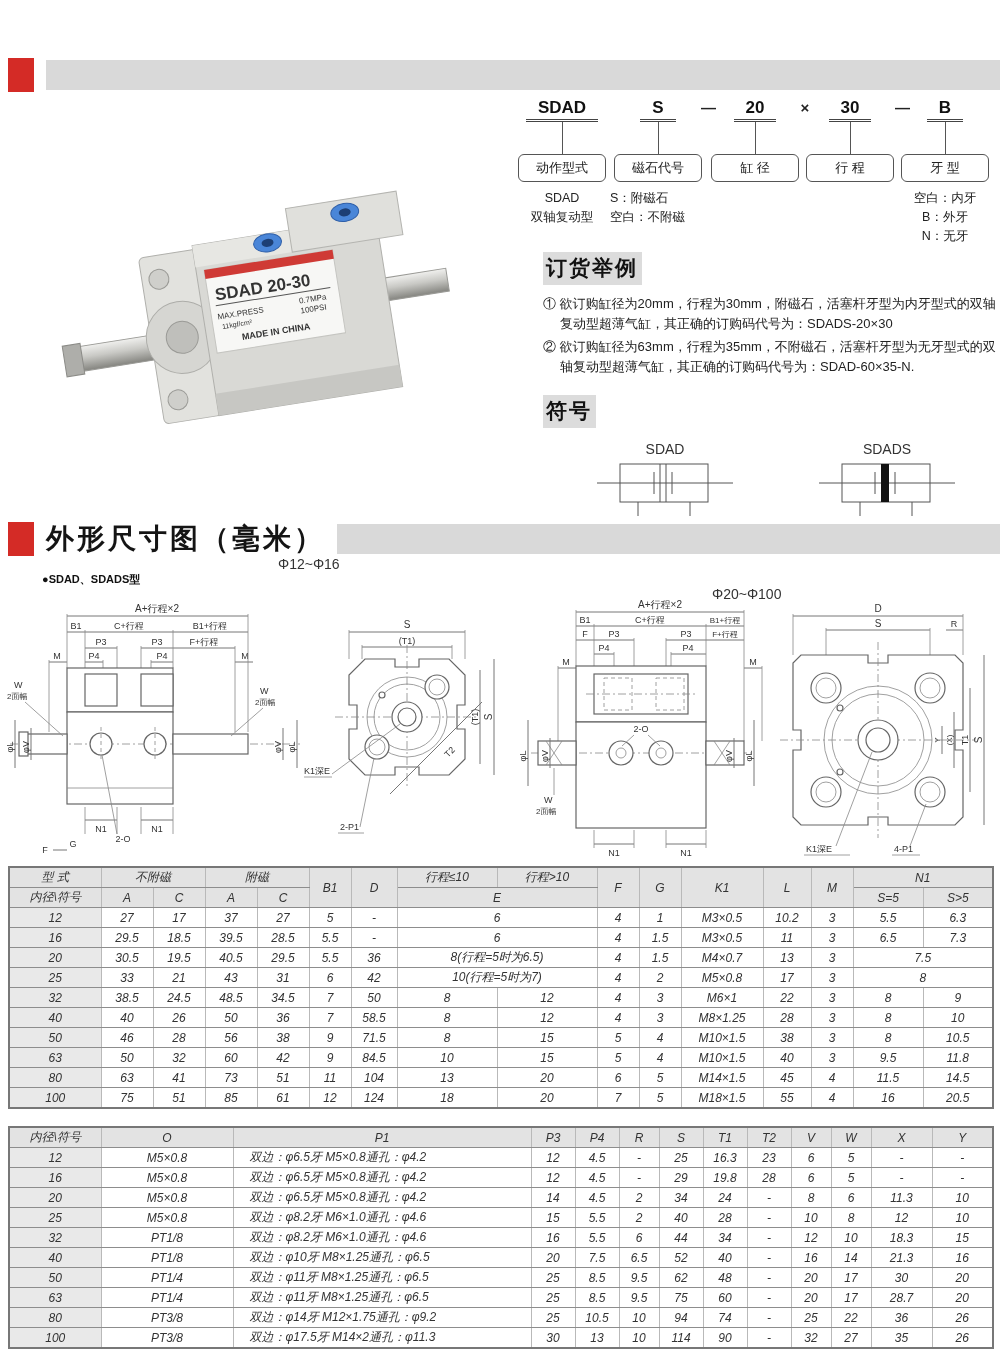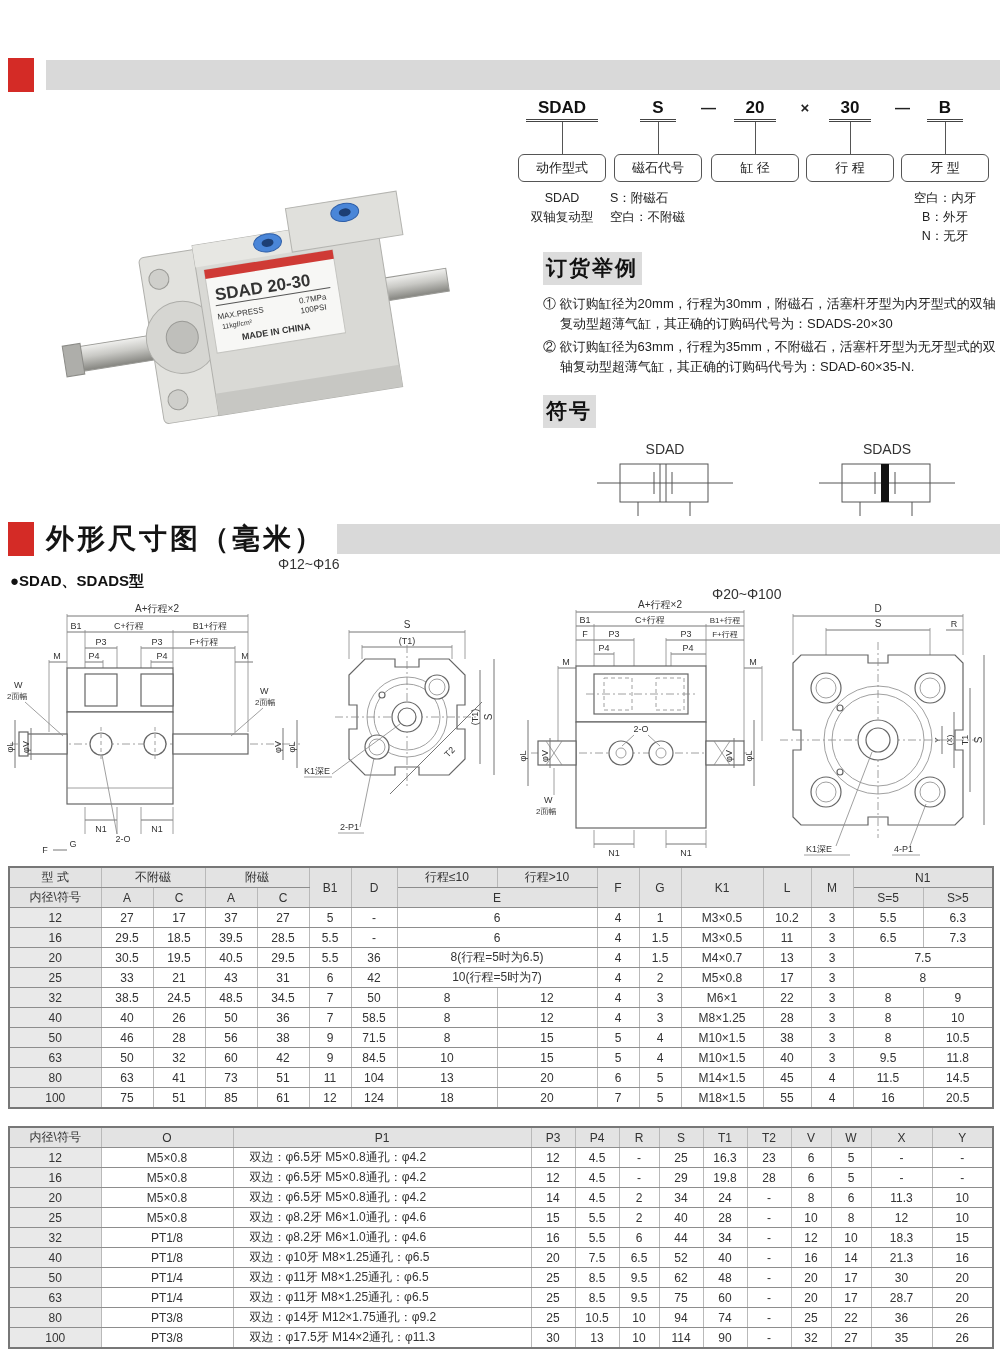--- a/index.html
+++ b/index.html
@@ -36,29 +36,29 @@
   
   .drawing{position:absolute;}
   svg text{font-family:"Liberation Sans",sans-serif;fill:#333;}
   .dim{stroke:#777;stroke-width:1;fill:none;}
   .part-line{stroke:#666;stroke-width:1.2;fill:#fff;}
   .thin{stroke:#888;stroke-width:0.8;fill:none;}
   .cl{stroke:#888;stroke-width:0.8;stroke-dasharray:8 3 2 3;fill:none;}
   .dash{stroke:#888;stroke-width:0.8;stroke-dasharray:4 3;fill:none;}
   .cap{font-size:14px;color:#333;position:absolute;}
 
-  .sub-label{position:absolute;font-size:15px;font-weight:bold;color:#111;}
+  .sub-label{position:absolute;font-size:11px;font-weight:bold;color:#111;margin-left:32px;}
 
   
   table.spec{position:absolute;left:8px;border-collapse:collapse;table-layout:fixed;
              font-size:12px;color:#333;background:#fff;}
   table.spec th,table.spec td{border:1px solid #b9b9b9;border-top:1px solid #8d8d8d;
              border-bottom:1px solid #8d8d8d;text-align:center;vertical-align:middle;
              height:19px;padding:0 2px;overflow:hidden;white-space:nowrap;}
-  table.spec{border:2px solid #777;}
+  table.spec{border:2px solid #777;font-style:italic;}
   table.spec thead th{background:#e3e3e3;font-weight:normal;}
   table.spec td.first{background:#e9e9e9;}
   table.spec td.left{text-align:left;padding-left:16px;}
 </style>
 </head>
 <body>
 
 <div class="sec-h" style="top:58px;">
   <div class="red-sq" style="background: rgb(212, 43, 38);"></div>
   <div class="sec-bar"></div>

